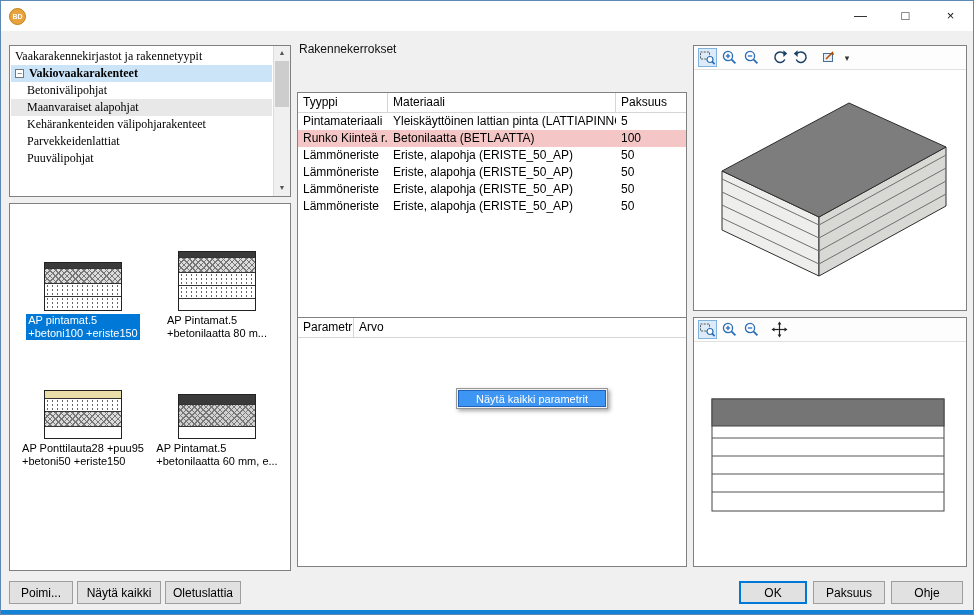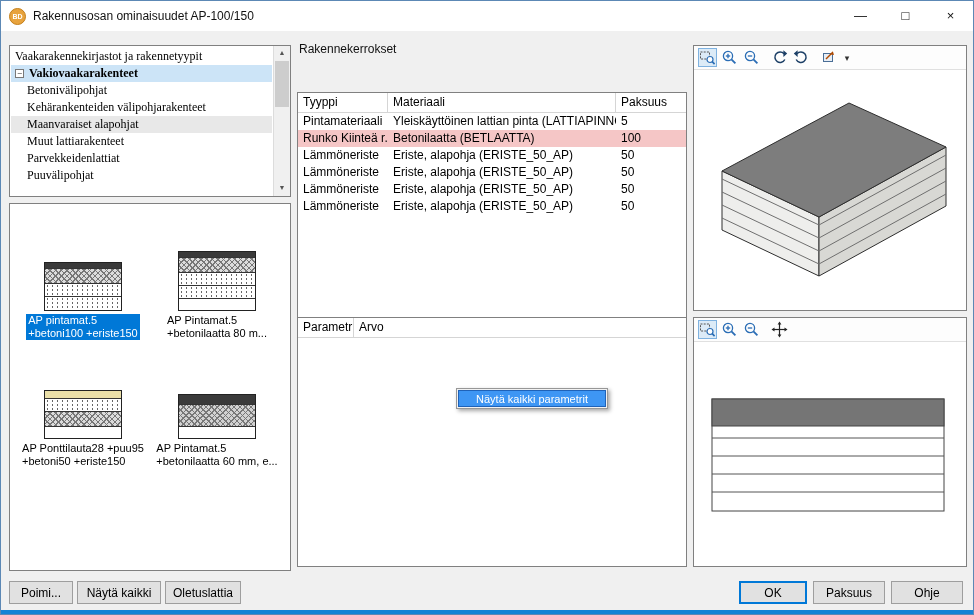--- a/index.html
+++ b/index.html
@@ -105,38 +105,36 @@
 </style>
 </head>
 <body>
 
 <div class="dialog">
 
   <div class="titlebar">
     <span class="app-icon">
         <span>BD</span>
       </span>
-    <span class="title-text">Rakennusosan ominaisuudet AP-100/150</span>
     <div class="win-controls">
       <div class="win-btn">—</div>
       <div class="win-btn">□</div>
       <div class="win-btn">×</div>
     </div>
   </div>
 
   <div class="panel tree-panel">
     <div class="tree-rows">
       <div class="tree-row">Vaakarakennekirjastot ja rakennetyypit</div>
       <div class="tree-row root">
         <span class="expander">−</span><span>Vakiovaakarakenteet</span>
       </div>
       <div class="tree-row child">Betonivälipohjat</div>
+      <div class="tree-row child hl">Maanvaraiset alapohjat</div>
       <div class="tree-row child">Kehärankenteiden välipohjarakenteet</div>
-      <div class="tree-row child hl">Maanvaraiset alapohjat</div>
-      <div class="tree-row child">Muut lattiarakenteet</div>
       <div class="tree-row child">Parvekkeidenlattiat</div>
       <div class="tree-row child">Puuvälipohjat</div>
     </div>
     <div class="vscroll">
       <div class="arrow">▲</div>
       <div class="thumbtrack"></div>
       <div class="arrow down">▼</div>
     </div>
   </div>
 

